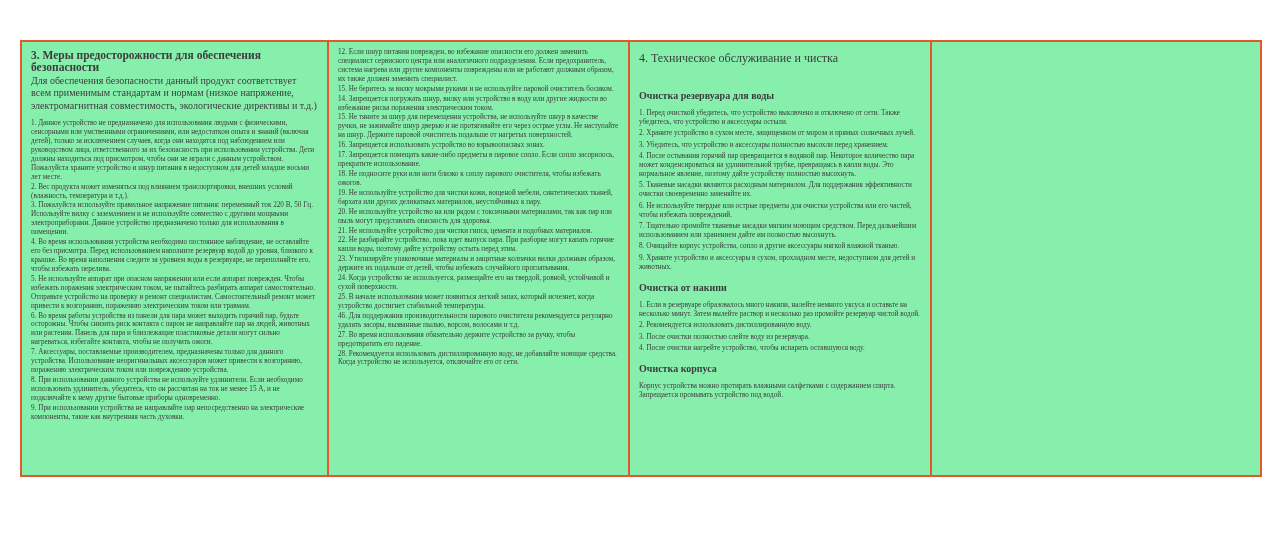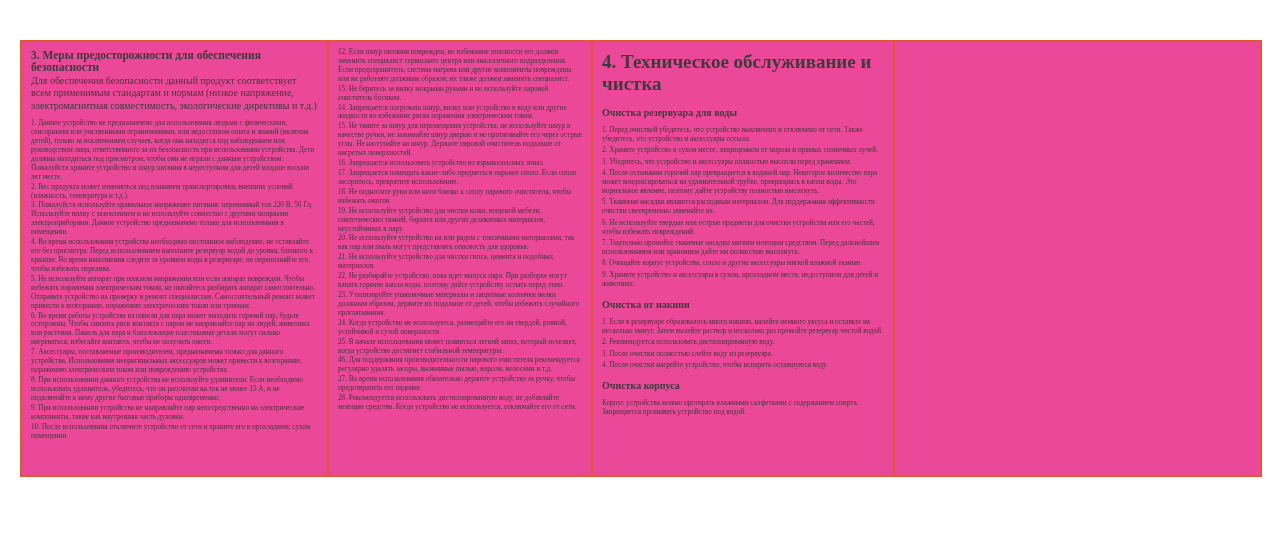--- a/index.html
+++ b/index.html
@@ -1,32 +1,32 @@
 <!DOCTYPE html>
 <html style="--border: #e2582f; --text: #3c3c3c; --bg: #ffffff;"><head>
 <meta charset="utf-8">
 <style>
   * { box-sizing: border-box; margin: 0; padding: 0; }
   :root { --border:#e2582f; --text:#3c3c3c; --bg:#ffffff; }
   html, body { width:1280px; height:535px; background:var(--bg); overflow:hidden; }
   body { font-family:"Liberation Serif","DejaVu Serif",serif; color:var(--text); }
   .sheet { position:absolute; left:20px; top:40px; width:1242px; height:437px; }
-  .grid { display:flex; width:100%; height:100%; border:2px solid var(--border); background:#ec4899; }
+  .grid { display:flex; width:100%; height:100%; border:2px solid var(--border); background:#86efac; }
   .col { border-right:2px solid var(--border); padding:6px 9px; overflow:hidden; }
   .col:last-child { border-right:none; }
   .col1 { width:307px; }
-  .col2 { width:264px; }
+  .col2 { width:301px; }
   .col3 { width:302px; }
   .col4 { flex:1; }
   .col1 .title { font-size:11.5px; font-weight:600; margin:1px 0 2px; }
   .intro { font-size:10px; line-height:1.24; }
   .items-block { margin-top:7px; }
   .items-block.flush { margin-top:0; }
   .item { font-size:7.2px; line-height:1.24; margin-bottom:1px; }
-  .col3 .title { font-size:19px; font-weight:700; margin:3px 0 12px; }
+  .col3 .title { font-size:12px; font-weight:400; margin:3px 0 24px; }
   .col3 .subhead { font-size:10px; font-weight:700; margin:10px 0 8px; }
   .col3 .item { margin-bottom:2.5px; }
 </style>
 </head>
 <body>
 
 <div class="sheet">
   <div class="grid">
 
     <div class="col col1">
@@ -35,21 +35,20 @@
       <div class="items-block">
           <p class="item">1. Данное устройство не предназначено для использования людьми с физическими, сенсорными или умственными ограничениями, или недостатком опыта и знаний (включая детей), только за исключением случаев, когда они находятся под наблюдением или руководством лица, ответственного за их безопасность при использовании устройства. Дети должны находиться под присмотром, чтобы они не играли с данным устройством. Пожалуйста храните устройство и шнур питания в недоступном для детей младше восьми лет месте.</p>
           <p class="item">2. Вес продукта может изменяться под влиянием транспортировки, внешних условий (влажность, температура и т.д.).</p>
           <p class="item">3. Пожалуйста используйте правильное напряжение питания: переменный ток 220 В, 50 Гц. Используйте вилку с заземлением и не используйте совместно с другими мощными электроприборами. Данное устройство предназначено только для использования в помещении.</p>
           <p class="item">4. Во время использования устройства необходимо постоянное наблюдение, не оставляйте его без присмотра. Перед использованием наполните резервуар водой до уровня, близкого к крышке. Во время наполнения следите за уровнем воды в резервуаре, не переполняйте его, чтобы избежать перелива.</p>
           <p class="item">5. Не используйте аппарат при опасном напряжении или если аппарат поврежден. Чтобы избежать поражения электрическим током, не пытайтесь разбирать аппарат самостоятельно. Отправьте устройство на проверку и ремонт специалистам. Самостоятельный ремонт может привести к возгоранию, поражению электрическим током или травмам.</p>
           <p class="item">6. Во время работы устройства из панели для пара может выходить горячий пар, будьте осторожны. Чтобы снизить риск контакта с паром не направляйте пар на людей, животных или растения. Панель для пара и близлежащие пластиковые детали могут сильно нагреваться, избегайте контакта, чтобы не получить ожоги.</p>
           <p class="item">7. Аксессуары, поставляемые производителем, предназначены только для данного устройства. Использование неоригинальных аксессуаров может привести к возгоранию, поражению электрическим током или повреждению устройства.</p>
           <p class="item">8. При использовании данного устройства не используйте удлинители. Если необходимо использовать удлинитель, убедитесь, что он рассчитан на ток не менее 15 А, и не подключайте к нему другие бытовые приборы одновременно.</p>
           <p class="item">9. При использовании устройства не направляйте пар непосредственно на электрические компоненты, такие как внутренняя часть духовки.</p>
-          <p class="item">10. После использования отключите устройство от сети и храните его в прохладном, сухом помещении.</p>
         </div>
     </div>
 
     <div class="col col2">
       <div class="items-block flush">
           <p class="item">12. Если шнур питания поврежден, во избежание опасности его должен заменить специалист сервисного центра или аналогичного подразделения. Если предохранитель, система нагрева или другие компоненты повреждены или не работают должным образом, их также должен заменить специалист.</p>
           <p class="item">15. Не беритесь за вилку мокрыми руками и не используйте паровой очиститель босиком.</p>
           <p class="item">14. Запрещается погружать шнур, вилку или устройство в воду или другие жидкости во избежание риска поражения электрическим током.</p>
           <p class="item">15. Не тяните за шнур для перемещения устройства, не используйте шнур в качестве ручки, не зажимайте шнур дверью и не протягивайте его через острые углы. Не наступайте на шнур. Держите паровой очиститель подальше от нагретых поверхностей.</p>
           <p class="item">16. Запрещается использовать устройство во взрывоопасных зонах.</p>

